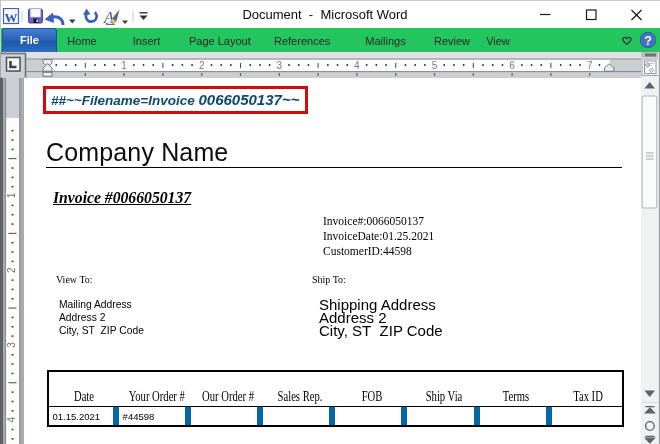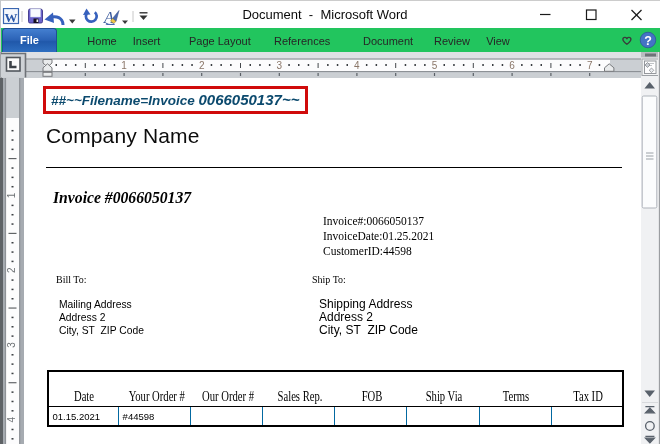--- a/index.html
+++ b/index.html
@@ -27,34 +27,34 @@
   #docarea { position:absolute; left:0; top:78px; width:660px; height:366px; background:#a6abb1; }
   #page { position:absolute; left:24px; top:0px; width:617px; height:366px; background:#ffffff; }
   #leftedge { position:absolute; left:0; top:78px; width:2.5px; height:366px; background:#5e6266; }
 
   
   #sbcol { position:absolute; left:641px; top:52px; width:17px; height:392px; background:#f0f1f3; }
   #rightedge { position:absolute; left:658px; top:52px; width:2px; height:392px; background:#e4e5e7; border-right:1px solid #9b9ea2; }
   #redbox { position:absolute; left:43px; top:86px; width:265px; height:28px; border:3px solid #d00b0b; }
   #redtext { position:absolute; left:51px; top:90.5px; font-size:13.5px; font-weight:bold; font-style:italic; color:#0c4a6e; white-space:nowrap; line-height:18px;}
   #redtext .num { font-size:15px; }
-  #companyname { position:absolute; left:46px; top:126px; font-size:21px; line-height:20px; color:#0c0c0c; letter-spacing:0.15px; }
+  #companyname { position:absolute; left:46px; top:142px; font-size:25px; line-height:20px; color:#0c0c0c; letter-spacing:0.15px; }
   #hr1 { position:absolute; left:46px; top:167px; width:576px; height:1.2px; background:#000; }
-  #invoiceno { position:absolute; left:53px; top:189.5px; font-size:15.7px; line-height:16px; font-weight:bold; font-style:italic; font-family:"Liberation Serif", serif; }
+  #invoiceno { position:absolute; left:53px; top:189.5px; font-size:15.7px; line-height:16px; font-weight:bold; font-style:italic; font-family:"Liberation Serif", serif;text-decoration:underline; }
   #invinfo { position:absolute; left:323px; top:213.5px; font-size:11.5px; line-height:15px; font-family:"Liberation Serif", serif; color:#000; }
   #billto { position:absolute; left:56px; top:274px; font-size:10px; line-height:11px; font-family:"Liberation Serif", serif; }
   #shipto { position:absolute; left:312px; top:274px; font-size:10px; line-height:11px; font-family:"Liberation Serif", serif; }
   #mailaddr { position:absolute; left:59px; top:298px; font-size:10.3px; line-height:13px; }
-  #shipaddr { position:absolute; left:319px; top:298px; font-size:12px; line-height:13px; }
+  #shipaddr { position:absolute; left:319px; top:298px; font-size:15px; line-height:13px; }
 
   
   #tblhead { position:absolute; left:47px; top:370px; width:577px; height:37px; border:2px solid #000; border-bottom:1px solid #000;padding-left:15px; }
   .th { white-space:nowrap; position:absolute; top:18px; width:72px; text-align:center; font-size:14px; font-family:"Liberation Serif", serif; transform:scaleX(0.76); transform-origin:center; line-height:14px; }
   #tblrow { position:absolute; left:47px; top:407px; width:577px; height:20px; border-left:2px solid #000; border-right:2px solid #000; border-bottom:2px solid #000; }
-  .td { position:absolute; top:0px; height:18px; font-size:9.5px; padding-left:3.5px; padding-top:4px; border-right:1px solid #0369a1; }
+  .td { position:absolute; top:0px; height:18px; font-size:9.5px; padding-left:3.5px; padding-top:4px; border-right:6px solid #0369a1; }
 </style>
 </head>
 <body>
 <div id="win">
 
   <div id="titlebar">
     <div id="title">Document  -  Microsoft Word</div>
 
     <svg class="abs" style="left:0px; top:7px;" width="160" height="17" viewBox="0 0 160 17">
 
@@ -94,25 +94,25 @@
     <svg class="abs" style="left:530px; top:-1px;" width="120" height="28" viewBox="0 0 120 28">
       <line x1="10" y1="14.5" x2="20.5" y2="14.5" stroke="#1a1a1a" stroke-width="1.2"></line>
       <rect x="56.5" y="10" width="9.5" height="9.5" fill="none" stroke="#1a1a1a" stroke-width="1.2"></rect>
       <line x1="101.5" y1="10" x2="111.5" y2="20" stroke="#1a1a1a" stroke-width="1.2"></line>
       <line x1="111.5" y1="10" x2="101.5" y2="20" stroke="#1a1a1a" stroke-width="1.2"></line>
     </svg>
   </div>
 
   <div id="tabrow">
     <div id="filetab">File</div>
-    <div class="tab" style="left:85px; width:34px;">Home</div>
+    <div class="tab" style="left:65px; width:34px;">Home</div>
     <div class="tab" style="left:132px; width:29px;">Insert</div>
     <div class="tab" style="left:274px; width:56px;">References</div>
     <div class="tab" style="left:189px; width:61px;">Page Layout</div>
-    <div class="tab" style="left:363px; width:45px;">Document</div>
+    <div class="tab" style="left:363px; width:45px;">Mailings</div>
     <div class="tab" style="left:433px; width:38px;">Review</div>
     <div class="tab" style="left:485px; width:26px;">View</div>
 
     <svg class="abs" style="left:615px; top:0px;" width="45" height="24" viewBox="0 0 45 24">
       <path d="M 7.9 11.2 C 7.9 8.7 11.9 8.7 11.9 11.2 C 11.9 8.7 15.9 8.7 15.9 11.2 C 15.9 13.3 11.9 16.2 11.9 16.2 C 11.9 16.2 7.9 13.3 7.9 11.2 Z" fill="none" stroke="#3a3a3a" stroke-width="1.4"></path>
       <circle cx="33" cy="12" r="7.8" fill="#4473c5" stroke="#2f5699" stroke-width="0.8"></circle>
       <text x="33" y="16.7" font-size="12.5" font-weight="bold" fill="#fff" text-anchor="middle">?</text>
     </svg>
   </div>
 
@@ -268,21 +268,21 @@
       <path d="M7.4 384.4 h9 M7.4 386.2 l4.5 4.6 l4.5 -4.6 z" fill="#59616b" stroke="#59616b" stroke-width="1.2"></path>
     </svg>
   <div id="rightedge"></div>
 
   <div id="redbox"></div>
   <div id="redtext">##~~Filename=Invoice <span class="num">0066050137~~</span></div>
   <div id="companyname">Company Name</div>
   <div id="hr1"></div>
   <div id="invoiceno">Invoice #0066050137</div>
   <div id="invinfo">Invoice#:0066050137<br>InvoiceDate:01.25.2021<br>CustomerID:44598</div>
-  <div id="billto">Bill To:</div>
+  <div id="billto">View To:</div>
   <div id="shipto">Ship To:</div>
   <div id="mailaddr">Mailing Address<br>Address 2<br>City, ST&nbsp; ZIP Code</div>
   <div id="shipaddr">Shipping Address<br>Address 2<br>City, ST&nbsp; ZIP Code</div>
 
   <div id="tblhead">
     <div class="th" style="left:-1.5px;">Date</div>
     <div class="th" style="left:70.6px;">Your Order #</div>
     <div class="th" style="left:142.7px;">Our Order #</div>
     <div class="th" style="left:214.8px;">Sales Rep.</div>
     <div class="th" style="left:286.9px;">FOB</div>

